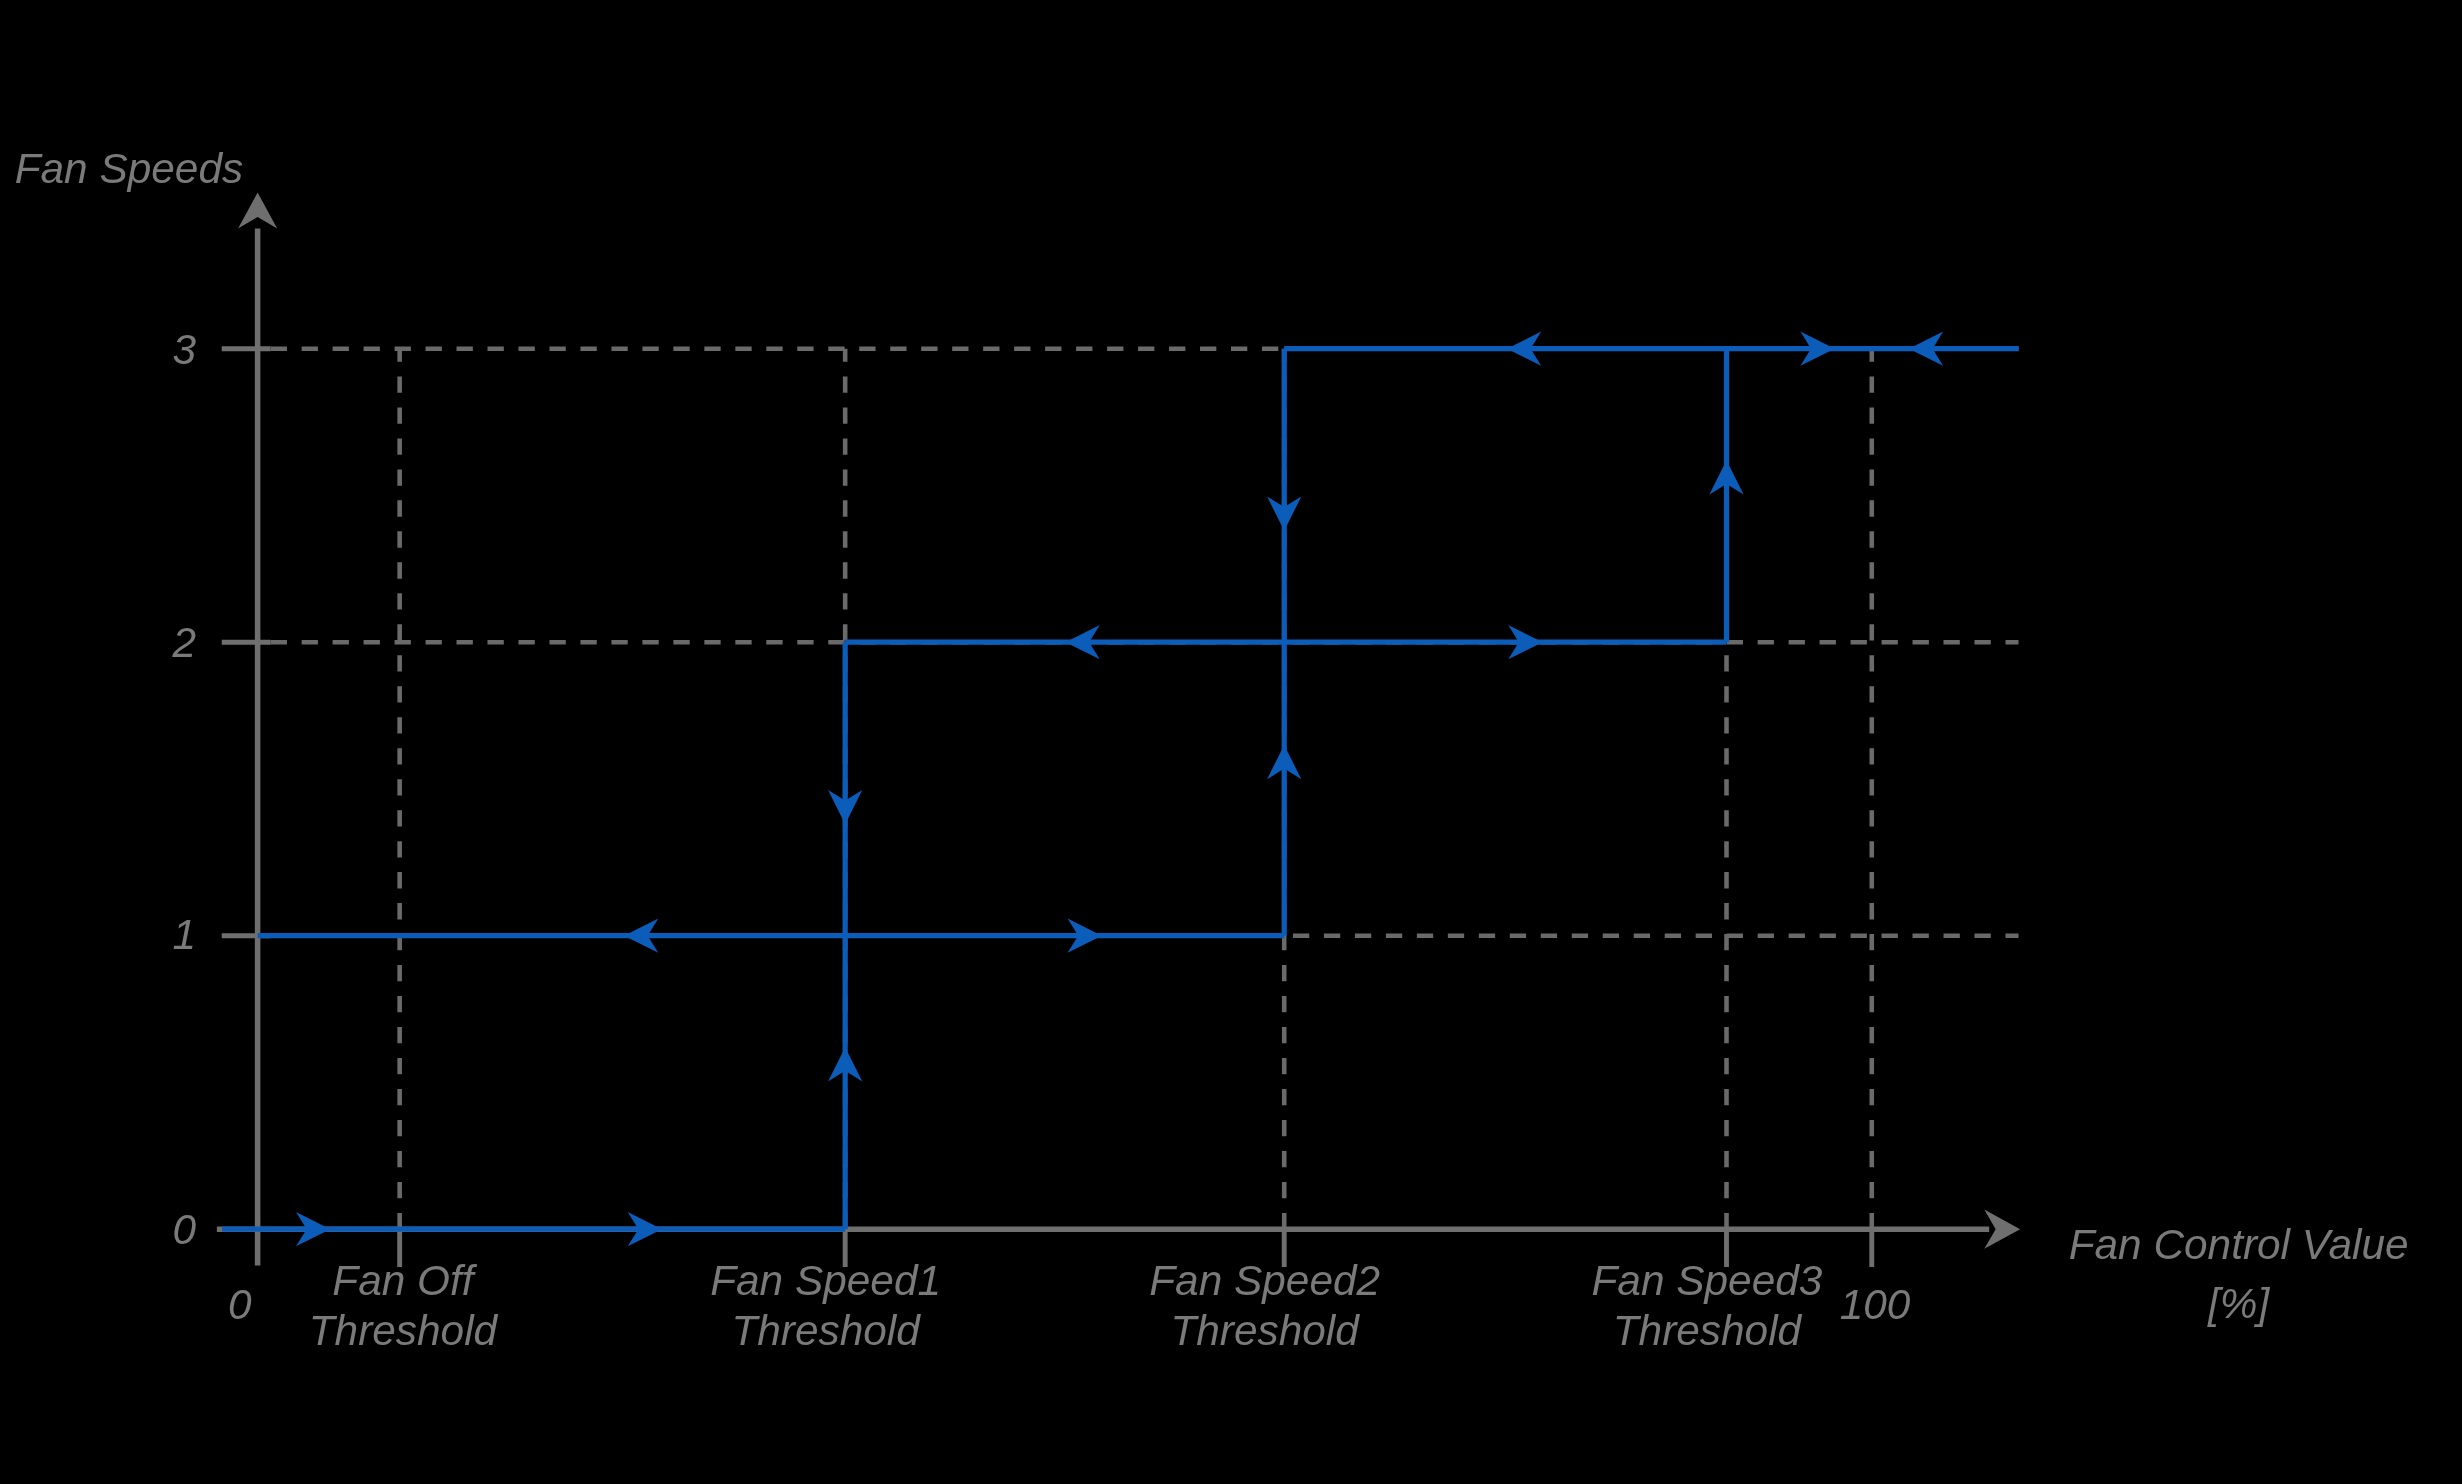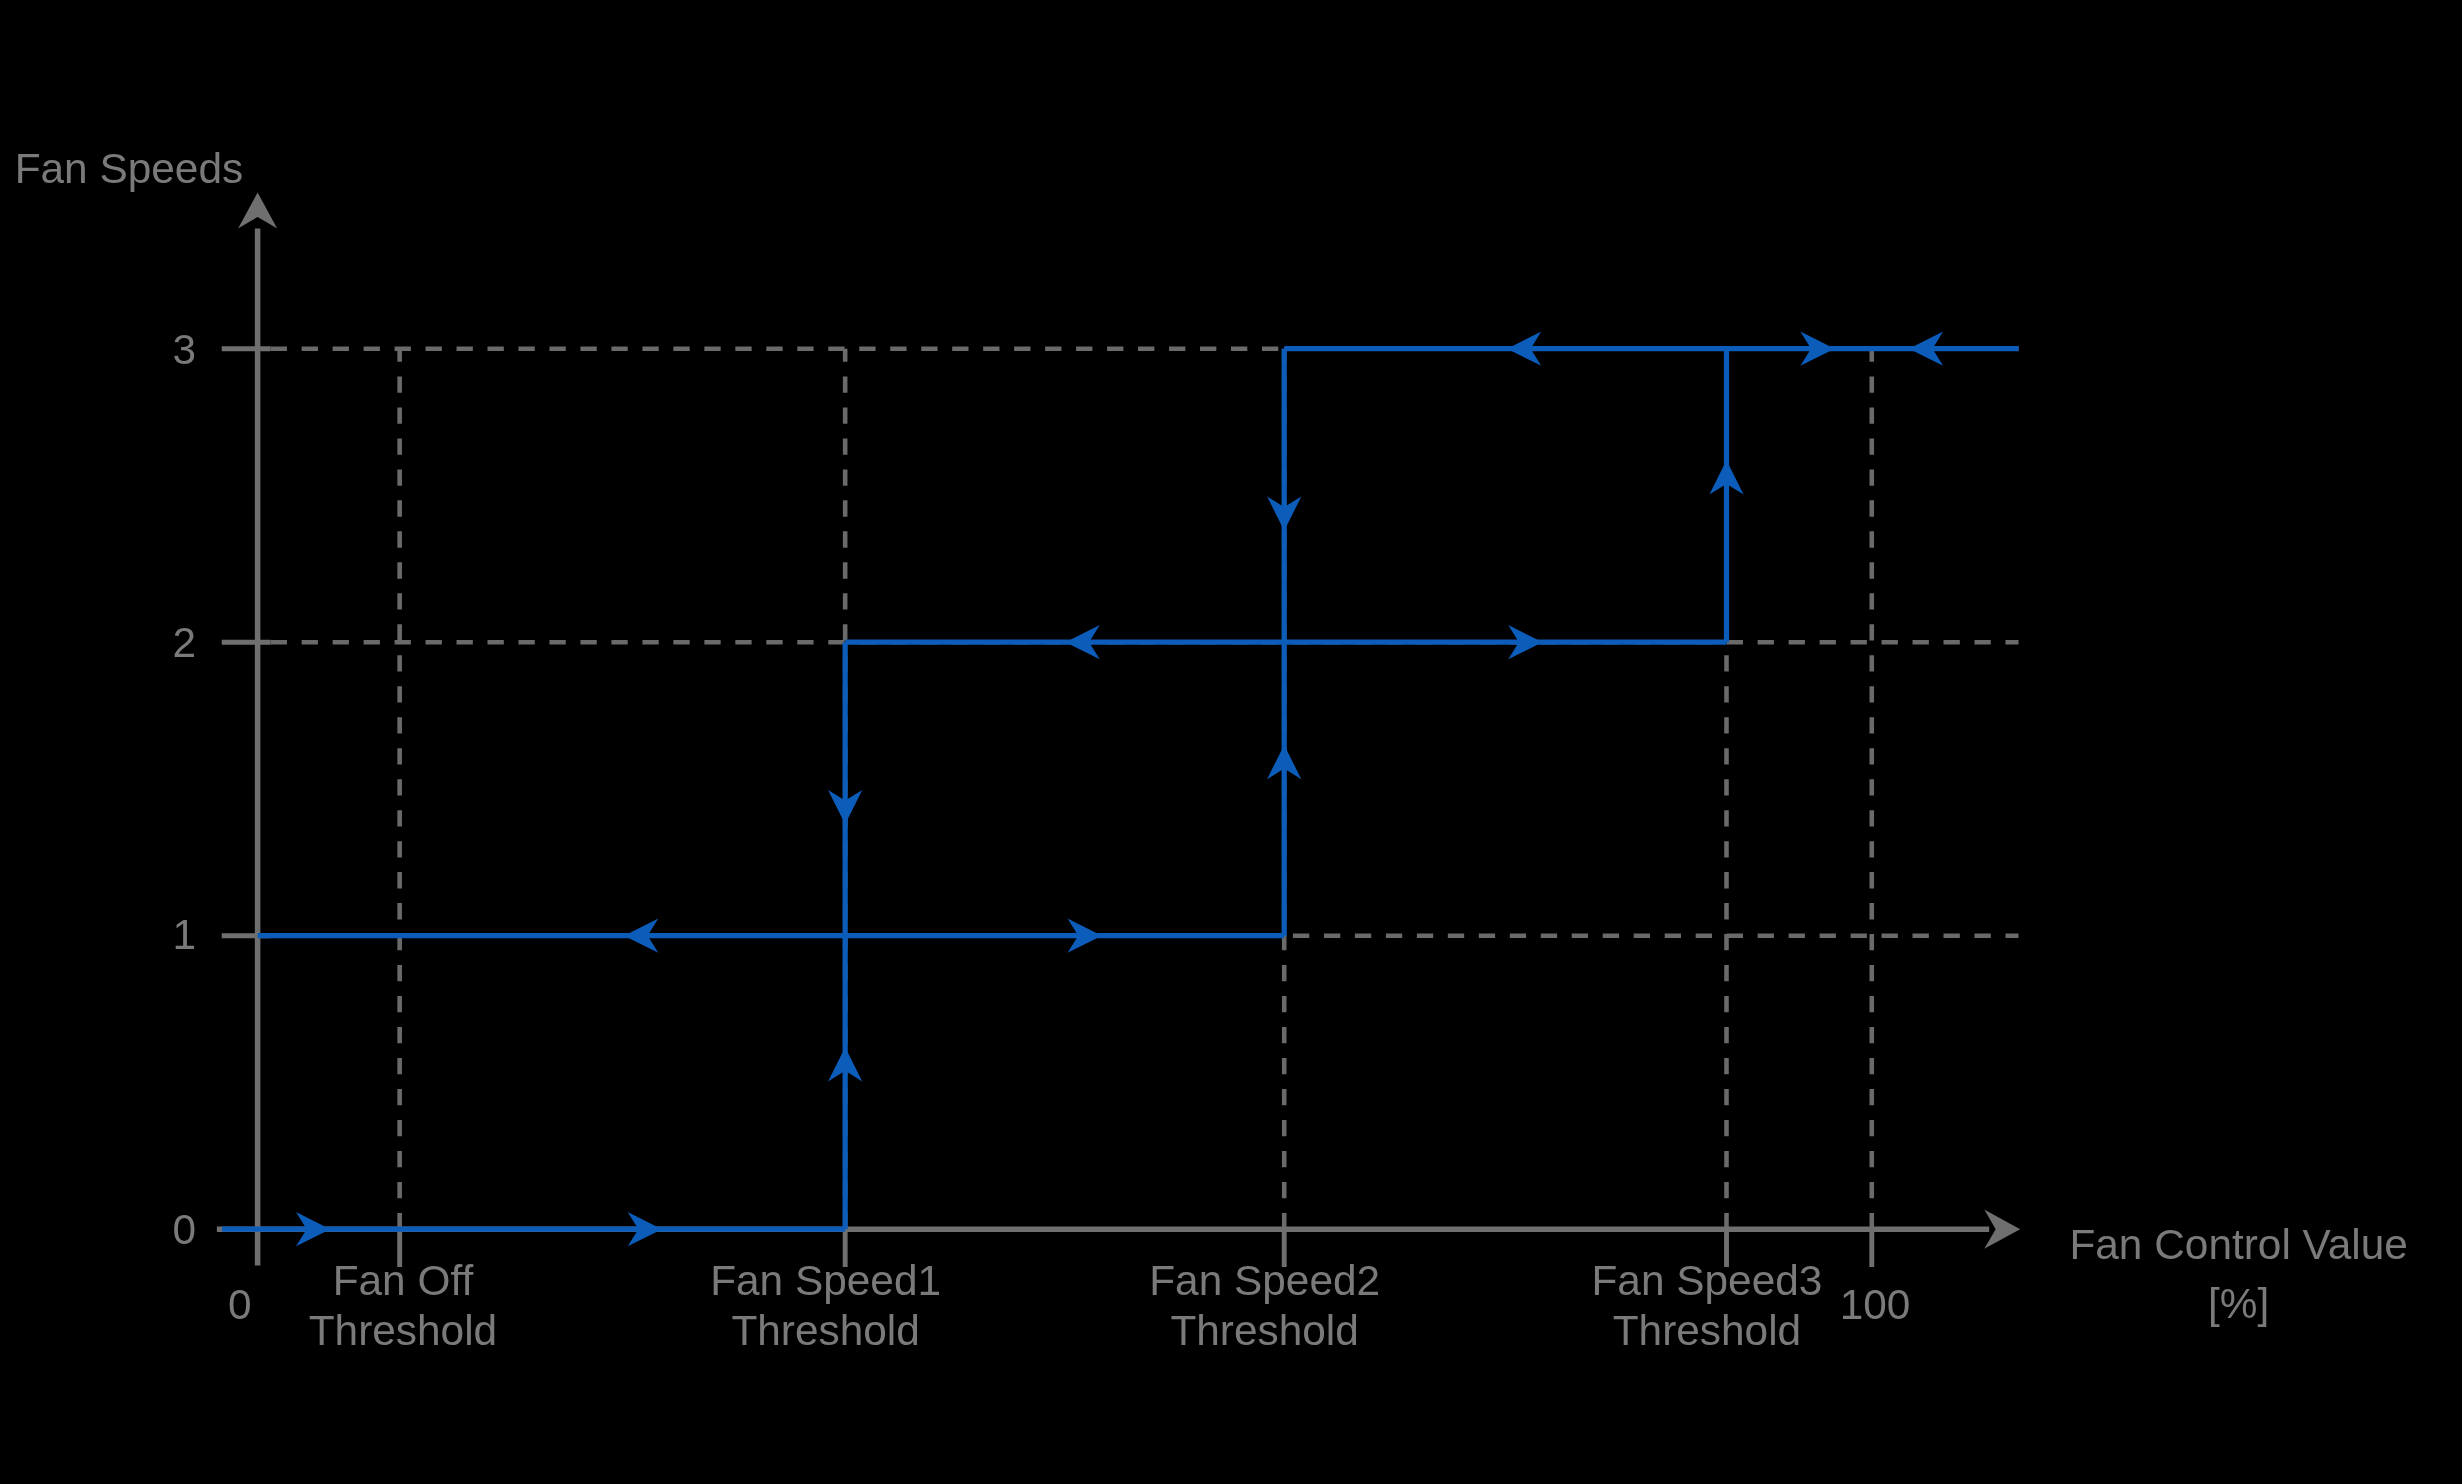--- a/index.html
+++ b/index.html
@@ -3,21 +3,21 @@
 <meta charset="utf-8">
 <style>
   html, body {
     margin: 0; padding: 0;
     width: 100%; height: 100%;
     background: #000000;
     overflow: hidden;
     font-family: "Liberation Sans", "DejaVu Sans", sans-serif;
   }
   #stage {
-    position: fixed; inset: 0;
+    position: fixed; inset: 0; font-style: italic;
   }
   svg { display: block; width: 100%; height: 100%; }
   text {
     font-family: "Liberation Sans", "DejaVu Sans", sans-serif;
     font-size: 26px;
   }
 </style>
 </head>
 <body>
 

